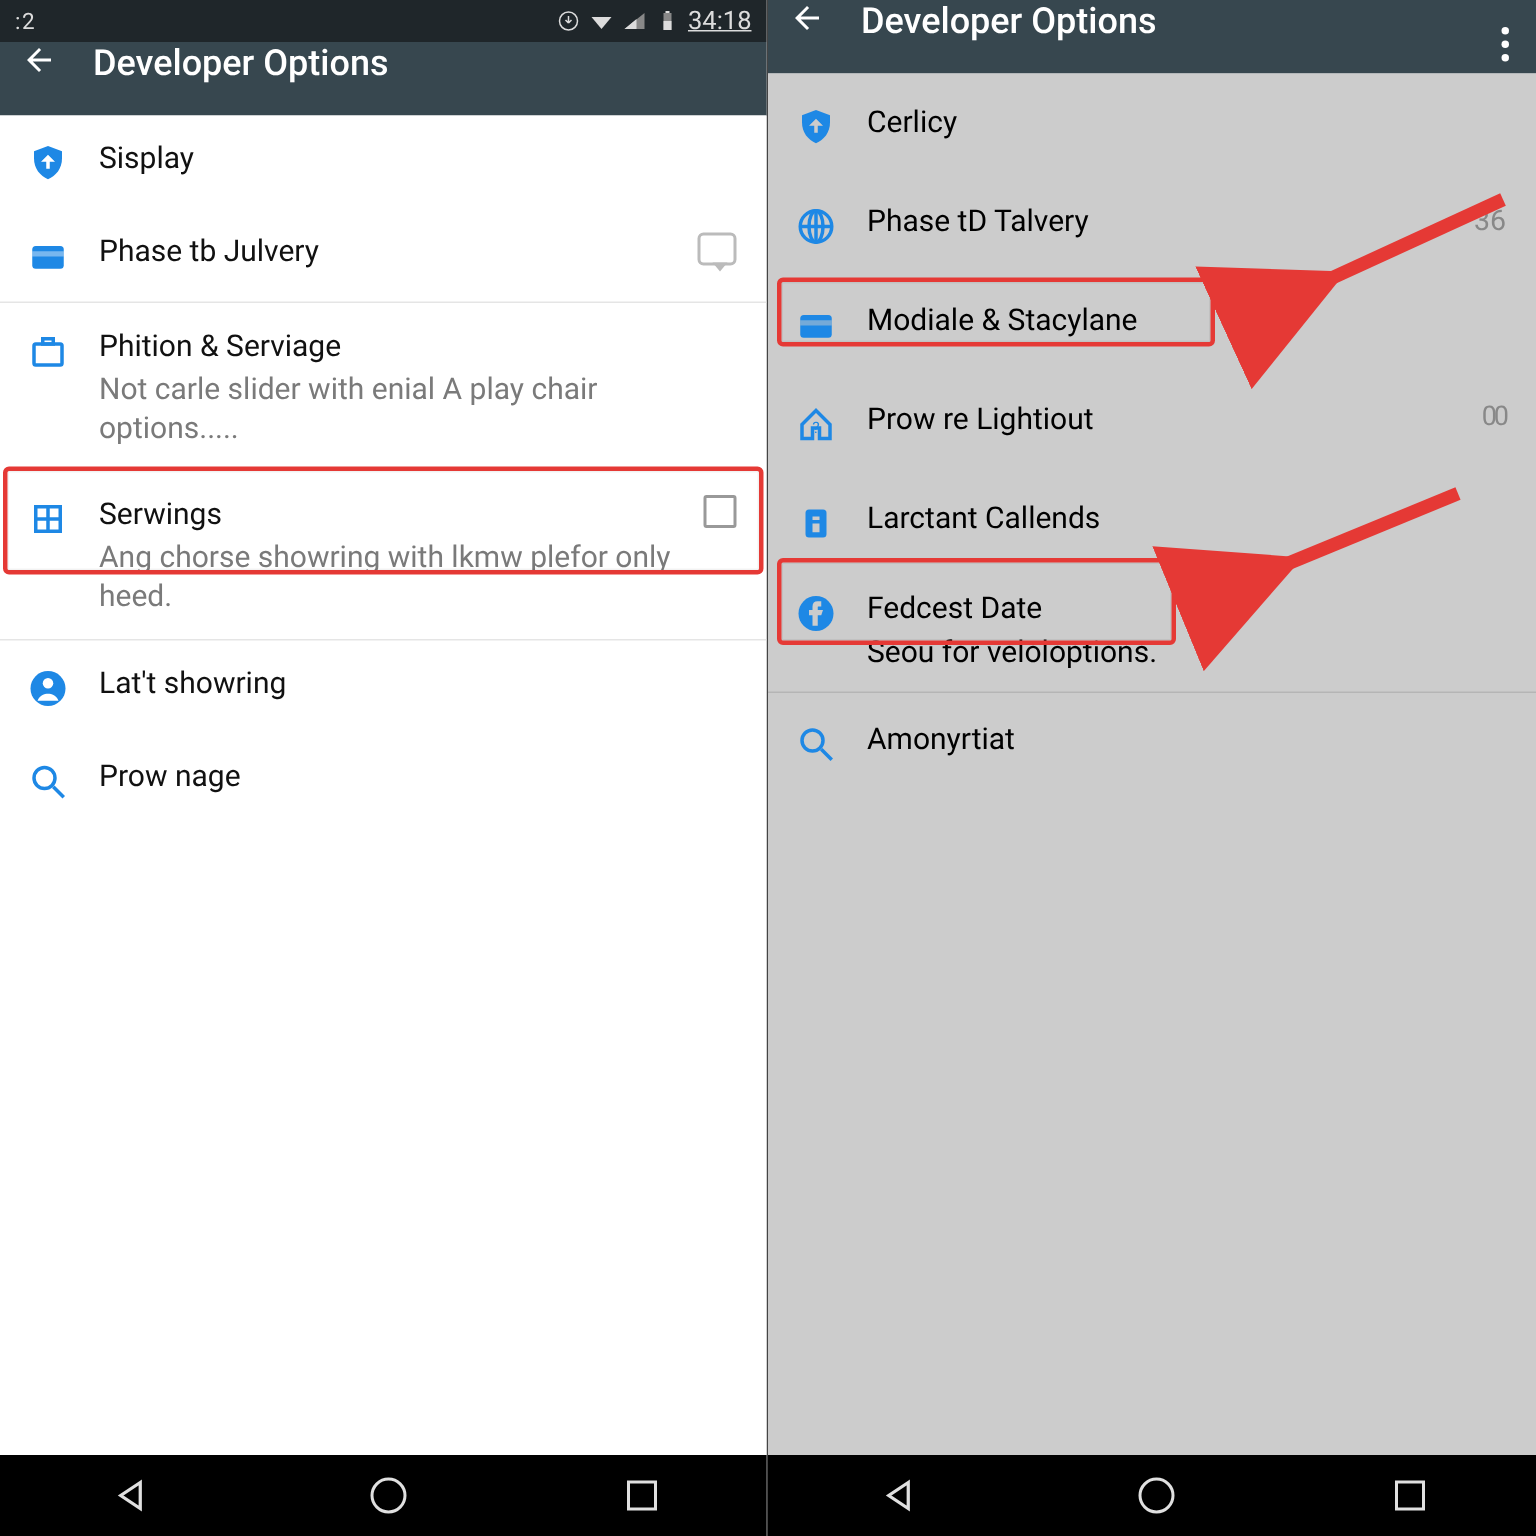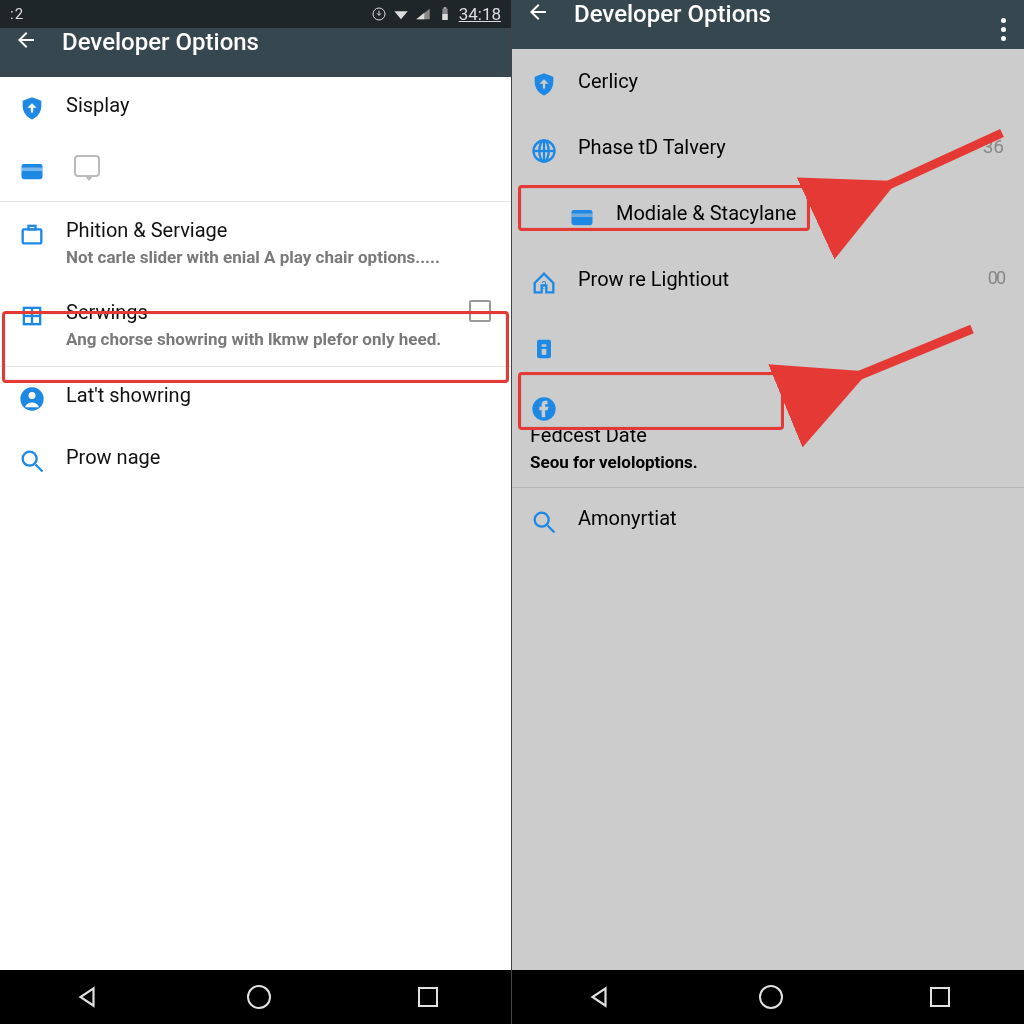--- a/index.html
+++ b/index.html
@@ -85,21 +85,21 @@
     .phone-right .list-item.bordered { border-bottom: 1px solid #b5b5b5; }
 
     .item-icon {
       width: 48px; flex-shrink: 0;
       display: flex; align-items: center; justify-content: flex-start;
       padding-top: 2px;
     }
     .item-icon svg { width: 28px; height: 28px; }
     .item-text { flex: 1; }
     .item-title { font-size: 20px; color: #111; font-weight: 400; }
-    .item-sub { font-size: 17px; color: #7a7a7a; margin-top: 4px; line-height: 1.3; font-weight: bold; }
+    .item-sub { font-size: 20px; color: #7a7a7a; margin-top: 4px; line-height: 1.3; }
     .phone-right .item-title { color: #000000; }
     .phone-right .item-sub { color: #000000; }
 
     .item-right {
       display: flex; align-items: center; padding-left: 8px; justify-content: flex-end;
     }
     .checkbox {
       width: 22px; height: 22px; border: 2px solid #999; border-radius: 2px;
     }
     .count { font-size: 19px; color: #888; }
@@ -180,20 +180,23 @@
         </div>
     </div>
 
     <div class="list-item bordered">
       <div class="item-icon">
         <svg viewBox="0 0 24 24">
             <rect x="3" y="6" width="18" height="13" rx="2" fill="#1e88e5"></rect>
             <rect x="3" y="9" width="18" height="3" fill="#fff" opacity="0.4"></rect>
           </svg>
       </div>
+      <div class="item-text">
+          <div class="item-title">Phase tb Julvery</div>
+        </div>
       <div class="item-right">
           <div class="bubble"></div>
         </div>
     </div>
 
     <div class="list-item">
       <div class="item-icon">
         <svg viewBox="0 0 24 24">
             <rect x="4" y="8" width="16" height="12" rx="1" fill="none" stroke="#1e88e5" stroke-width="2"></rect>
             <rect x="9" y="5" width="6" height="3" fill="none" stroke="#1e88e5" stroke-width="2"></rect>
@@ -297,21 +300,21 @@
           </svg>
       </div>
       <div class="item-text">
           <div class="item-title">Phase tD Talvery</div>
         </div>
       <div class="item-right">
           <span class="count">36</span>
         </div>
     </div>
 
-    <div class="list-item" style="padding-top:16px;padding-bottom:20px;margin-left:38px;">
+    <div class="list-item" style="padding-top:16px;padding-bottom:20px;">
       <div class="item-icon">
         <svg viewBox="0 0 24 24">
             <rect x="3" y="6" width="18" height="13" rx="2" fill="#1e88e5"></rect>
             <rect x="3" y="9" width="18" height="3" fill="#cccccc" opacity="0.5"></rect>
           </svg>
       </div>
       <div class="item-text">
           <div class="item-title">Modiale &amp; Stacylane</div>
         </div>
     </div>
@@ -332,23 +335,26 @@
     </div>
 
     <div class="list-item" style="padding-top:16px;padding-bottom:20px;">
       <div class="item-icon">
         <svg viewBox="0 0 24 24">
             <rect x="6" y="4" width="12" height="16" rx="2" fill="#1e88e5"></rect>
             <rect x="10" y="8" width="4" height="2" fill="#cccccc"></rect>
             <rect x="10" y="12" width="4" height="5" fill="#cccccc"></rect>
           </svg>
       </div>
-    </div>
-
-    <div class="list-item bordered" style="padding-top:10px;padding-bottom:14px;flex-direction:column;">
+      <div class="item-text">
+          <div class="item-title">Larctant Callends</div>
+        </div>
+    </div>
+
+    <div class="list-item bordered" style="padding-top:10px;padding-bottom:14px;">
       <div class="item-icon">
         <svg viewBox="0 0 24 24">
             <circle cx="12" cy="12" r="10" fill="#1e88e5"></circle>
             <path d="M13 8h2V5h-2c-2 0-3 1-3 3v2H8v3h2v6h3v-6h2l1-3h-3V8.5c0-.5.2-.5.5-.5z" fill="#cccccc"></path>
           </svg>
       </div>
       <div class="item-text">
         <div class="item-title">Fedcest Date</div>
         <div class="item-sub">Seou for veloloptions.</div>
       </div>

